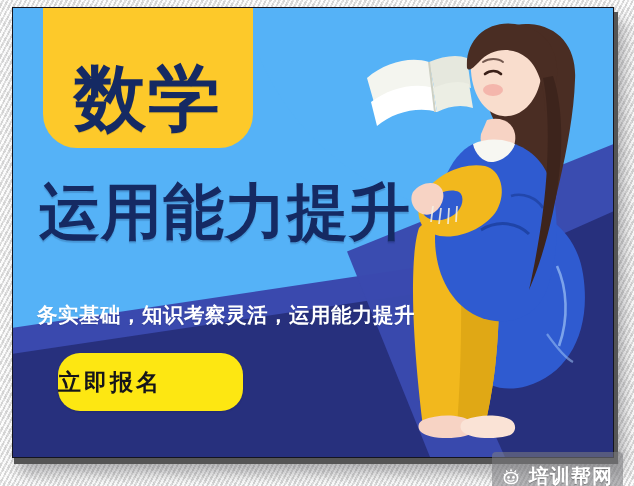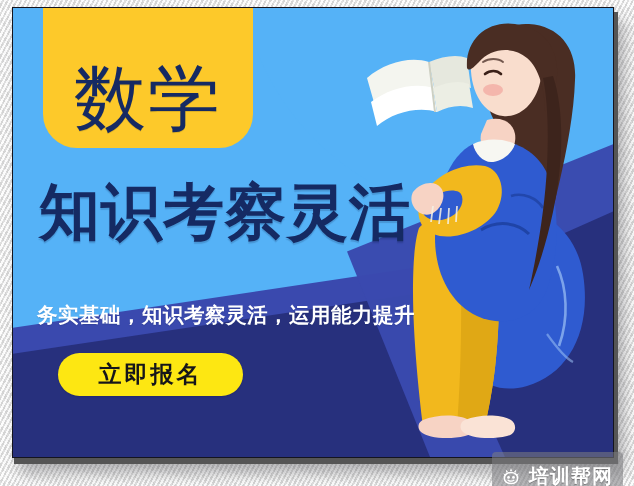--- a/index.html
+++ b/index.html
@@ -94,21 +94,21 @@
     border-bottom-right-radius: 34px;
     display: flex;
     align-items: flex-end;
     justify-content: center;
     padding-bottom: 14px;
     box-sizing: border-box;
   }
   .subject-text {
     font-size: 72px;
     line-height: 1;
-    font-weight: 400;
+    font-weight: 700;
     color: #152a63;
     letter-spacing: 2px;
     font-family: "DejaVu Sans", "Liberation Sans", sans-serif;
     text-shadow: 0 1px 0 rgba(0,0,0,0.12);
   }
 
   
   .headline {
     position: absolute;
     left: 26px;
@@ -136,26 +136,25 @@
     text-shadow: 0 1px 1px rgba(20,40,90,0.22);
     text-align: right;
   }
 
   
   .cta {
     position: absolute;
     left: 45px;
     top: 345px;
     width: 185px;
-    height: 43px;
+    height: 58px;
     background: #fde712;
     border-radius: 22px;
     display: flex;
     align-items: center;
-    justify-content: center;
     box-shadow: 0 1px 2px rgba(0,0,0,0.12);
     cursor: pointer;
   }
   .cta-text {
     font-size: 23px;
     font-weight: 700;
     color: #15151a;
     letter-spacing: 3px;
   }
 
@@ -337,21 +336,21 @@
         <path d="M192 60 C204 96 202 150 192 196 C184 234 174 260 168 274
                  C176 238 184 192 186 150 C188 110 186 80 182 62 Z" fill="#3d241c"></path>
 
         <path d="M62 404 C76 398 98 398 108 404 C114 408 114 418 104 420
                  C88 424 66 422 60 416 C56 412 57 406 62 404 Z" fill="#f7d3c4"></path>
         <path d="M104 404 C118 398 140 398 150 404 C156 408 156 418 146 420
                  C130 424 108 422 102 416 C98 412 99 406 104 404 Z" fill="#fae3d6"></path>
       </svg>
     </div>
 
-    <div class="headline">知识考察灵活</div>
+    <div class="headline">运用能力提升</div>
 
     <div class="subtitle">务实基础，知识考察灵活，运用能力提升</div>
 
     <div class="cta">
       <span class="cta-text">立即报名</span>
     </div>
 
   </div>
 
   <div class="watermark">

